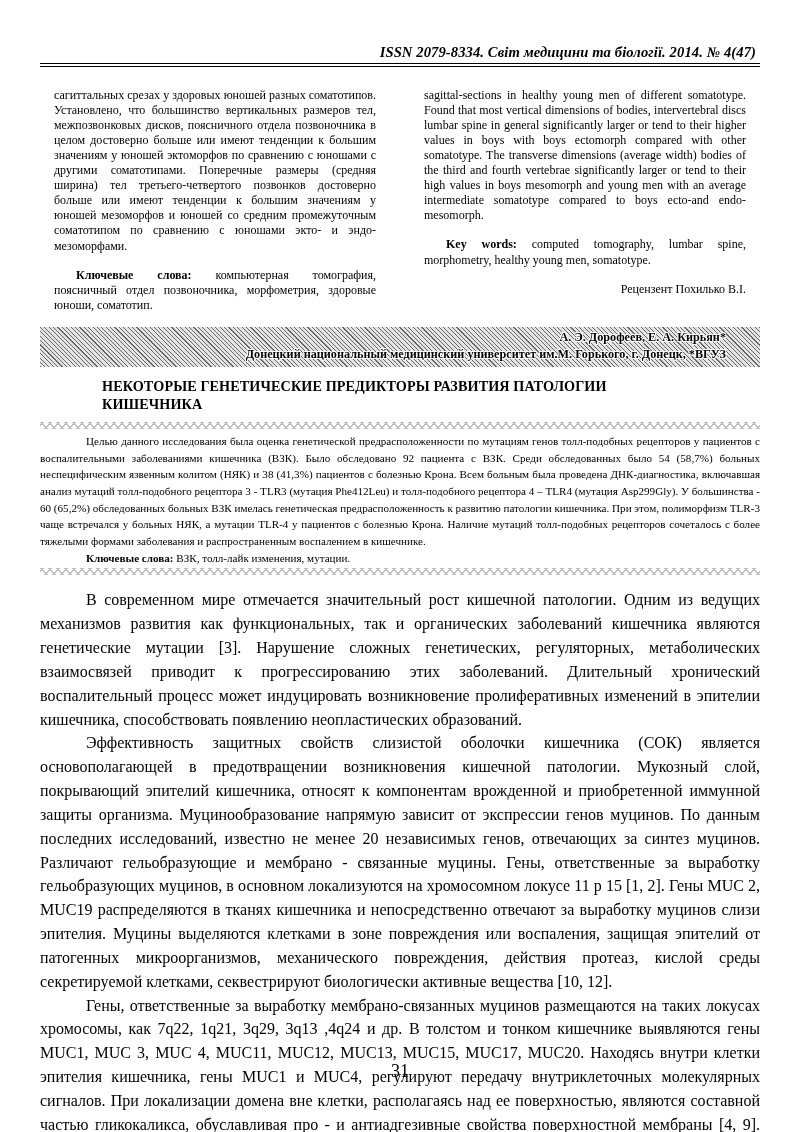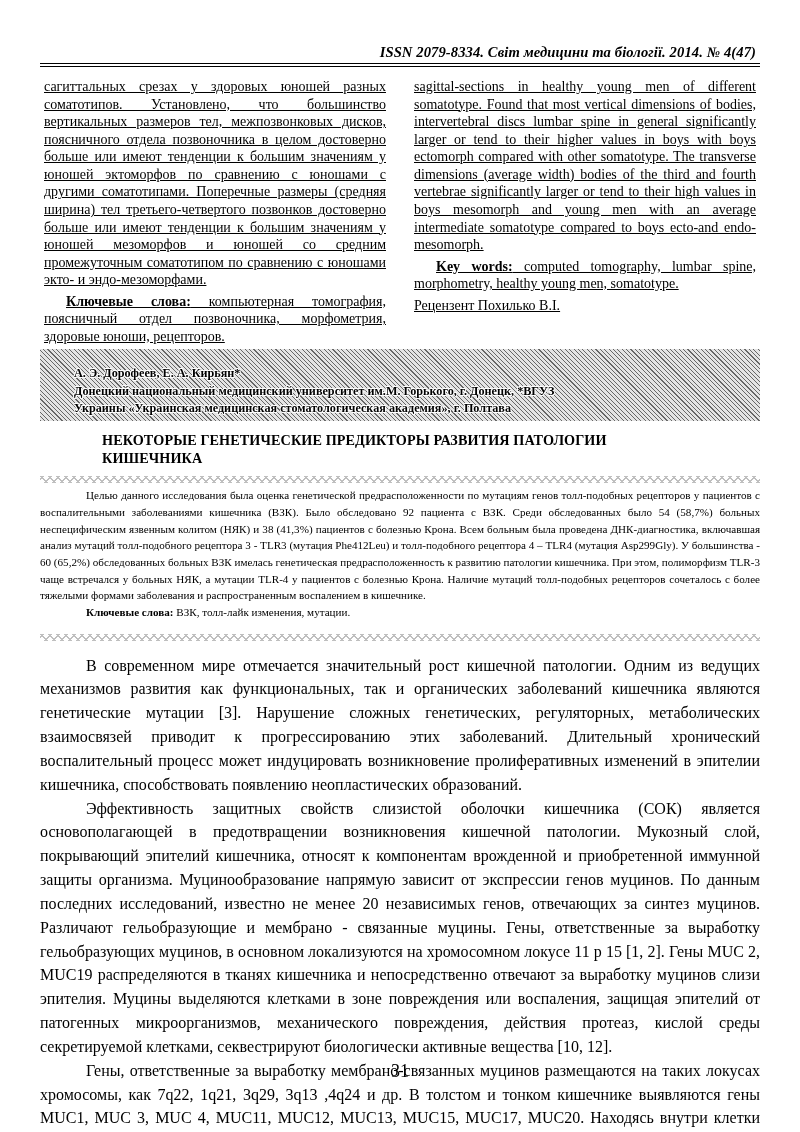--- a/index.html
+++ b/index.html
@@ -48,55 +48,54 @@
   .two-col {
     display: flex;
     gap: 20px;
     align-items: flex-start;
   }
   .two-col > .col {
     flex: 1 1 0;
     min-width: 0;
   }
   .col p {
-    margin: 4px;
-    font-size: 14px;
+    margin: 14px;
+    font-size: 12px;
     line-height: 1.255;
     text-align: justify;
     text-justify: inter-word;
     hyphens: none;
-    text-decoration: underline;
   }
   .col p.kw {
     margin-top: 0.5px;
     text-indent: 22px;
   }
   .kw b { font-weight: bold; }
   .col p.sig {
-    text-align: left;
+    text-align: right;
     margin-top: 1px;
   }
 
   
   .udk {
     font-size: 13.4px;
     font-weight: bold;
     margin-top: 23px;
     margin-bottom: 9px;
     padding-left: 4px;
   }
 
   
   .authors-band {
     position: relative;
-    text-align: left;
+    text-align: right;
     font-weight: bold;
     font-size: 12.2px;
     line-height: 1.43;
-    padding: 16px 34px 3px 34px;
+    padding: 2px 34px 3px 34px;
     background-color: #e4e4e4;
     background-image: repeating-linear-gradient(
         45deg,
         rgba(0,0,0,0.55) 0px,
         rgba(0,0,0,0.55) 0.8px,
         rgba(0,0,0,0) 0.8px,
         rgba(0,0,0,0) 3.1px);
     color: #000;
   }
   .authors-band div {
@@ -127,21 +126,21 @@
       linear-gradient(-45deg, transparent 45%, #aaa 45%, #aaa 57%, transparent 57%);
     background-position: 0 0, 4px 0;
     opacity: 0.75;
   }
 
   
   .abstract {
     font-size: 11.1px;
     line-height: 1.505;
     text-align: justify;
-    margin: 4px 0 13px 0;
+    margin: 4px 0 2px 0;
   }
   .abstract p { margin: 0; }
   .abstract p.first { text-indent: 46px; }
   .abstract p.kw2 { text-indent: 46px; margin-top: 0; }
 
   
   .body {
     font-size: 16px;
     line-height: 1.49;
     text-align: justify;
@@ -166,34 +165,33 @@
 <body>
 
 <div class="page">
 
   <div class="runhead">ISSN 2079-8334. Світ медицини та біології. 2014. № 4(47)</div>
   <div class="runhead-rule"></div>
 
   <div class="two-col">
     <div class="col">
       <p>сагиттальных срезах у здоровых юношей разных соматотипов. Установлено, что большинство вертикальных размеров тел, межпозвонковых дисков, поясничного отдела позвоночника в целом достоверно больше или имеют тенденции к большим значениям у юношей эктоморфов по сравнению с юношами с другими соматотипами. Поперечные размеры (средняя ширина) тел третьего-четвертого позвонков достоверно больше или имеют тенденции к большим значениям у юношей мезоморфов и юношей со средним промежуточным соматотипом по сравнению с юношами экто- и эндо-мезоморфами.</p>
-      <p class="kw"><b>Ключевые слова:</b><span> компьютерная томография, поясничный отдел позвоночника, морфометрия, здоровые юноши, рецепторов.</span></p>
+      <p class="kw"><b>Ключевые слова:</b><span> компьютерная томография, поясничный отдел позвоночника, морфометрия, здоровые юноши, соматотип.</span></p>
     </div>
     <div class="col">
       <p>sagittal-sections in healthy young men of different somatotype. Found that most vertical dimensions of bodies, intervertebral discs lumbar spine in general significantly larger or tend to their higher values in boys with boys ectomorph compared with other somatotype. The transverse dimensions (average width) bodies of the third and fourth vertebrae significantly larger or tend to their high values in boys mesomorph and young men with an average intermediate somatotype compared to boys ecto-and endo-mesomorph.</p>
       <p class="kw"><b>Key words:</b><span> computed tomography, lumbar spine, morphometry, healthy young men, somatotype.</span></p>
       <p class="sig">Рецензент Похилько В.І.</p>
     </div>
   </div>
 
 
   <div class="authors-band">
     <div>А. Э. Дорофеев, Е. А. Кирьян*</div>
     <div>Донецкий национальный медицинский университет им.М. Горького, г. Донецк, *ВГУЗ</div>
-    <div>Украины «Украинская медицинская стоматологическая академия», г. Полтава</div>
   </div>
 
   <div class="art-title">НЕКОТОРЫЕ ГЕНЕТИЧЕСКИЕ ПРЕДИКТОРЫ РАЗВИТИЯ ПАТОЛОГИИ КИШЕЧНИКА</div>
 
   <div class="wave"></div>
 
   <div class="abstract">
     <p class="first">Целью данного исследования была оценка генетической предрасположенности по мутациям генов толл-подобных рецепторов у пациентов с воспалительными заболеваниями кишечника (ВЗК). Было обследовано 92 пациента с ВЗК. Среди обследованных было 54 (58,7%) больных неспецифическим язвенным колитом (НЯК) и 38 (41,3%) пациентов с болезнью Крона. Всем больным была проведена ДНК-диагностика, включавшая анализ мутаций толл-подобного рецептора 3 - TLR3 (мутация Phe412Leu) и толл-подобного рецептора 4 – TLR4 (мутация Asp299Gly). У большинства - 60 (65,2%) обследованных больных ВЗК имелась генетическая предрасположенность к развитию патологии кишечника. При этом, полиморфизм TLR-3 чаще встречался у больных НЯК, а мутации TLR-4 у пациентов с болезнью Крона. Наличие мутаций толл-подобных рецепторов сочеталось с более тяжелыми формами заболевания и распространенным воспалением в кишечнике.</p>
     <p class="kw2"><b>Ключевые слова:</b><span> ВЗК, толл-лайк изменения, мутации.</span></p>
   </div>

